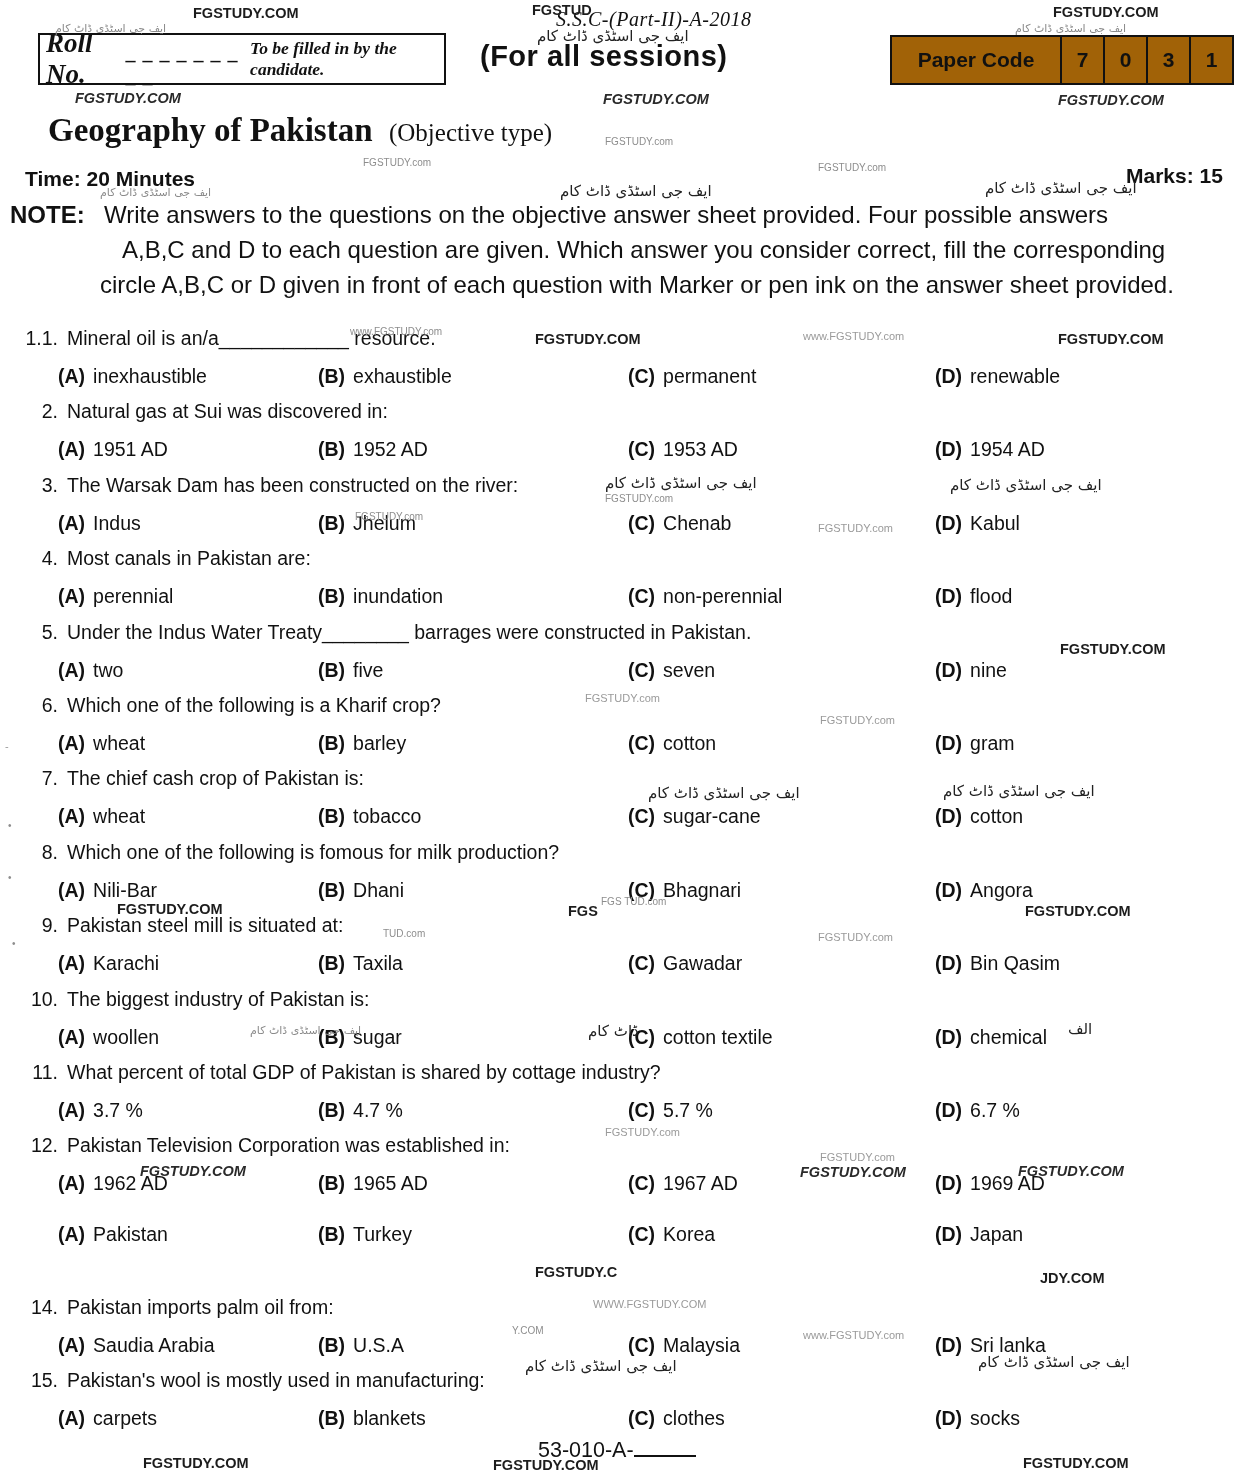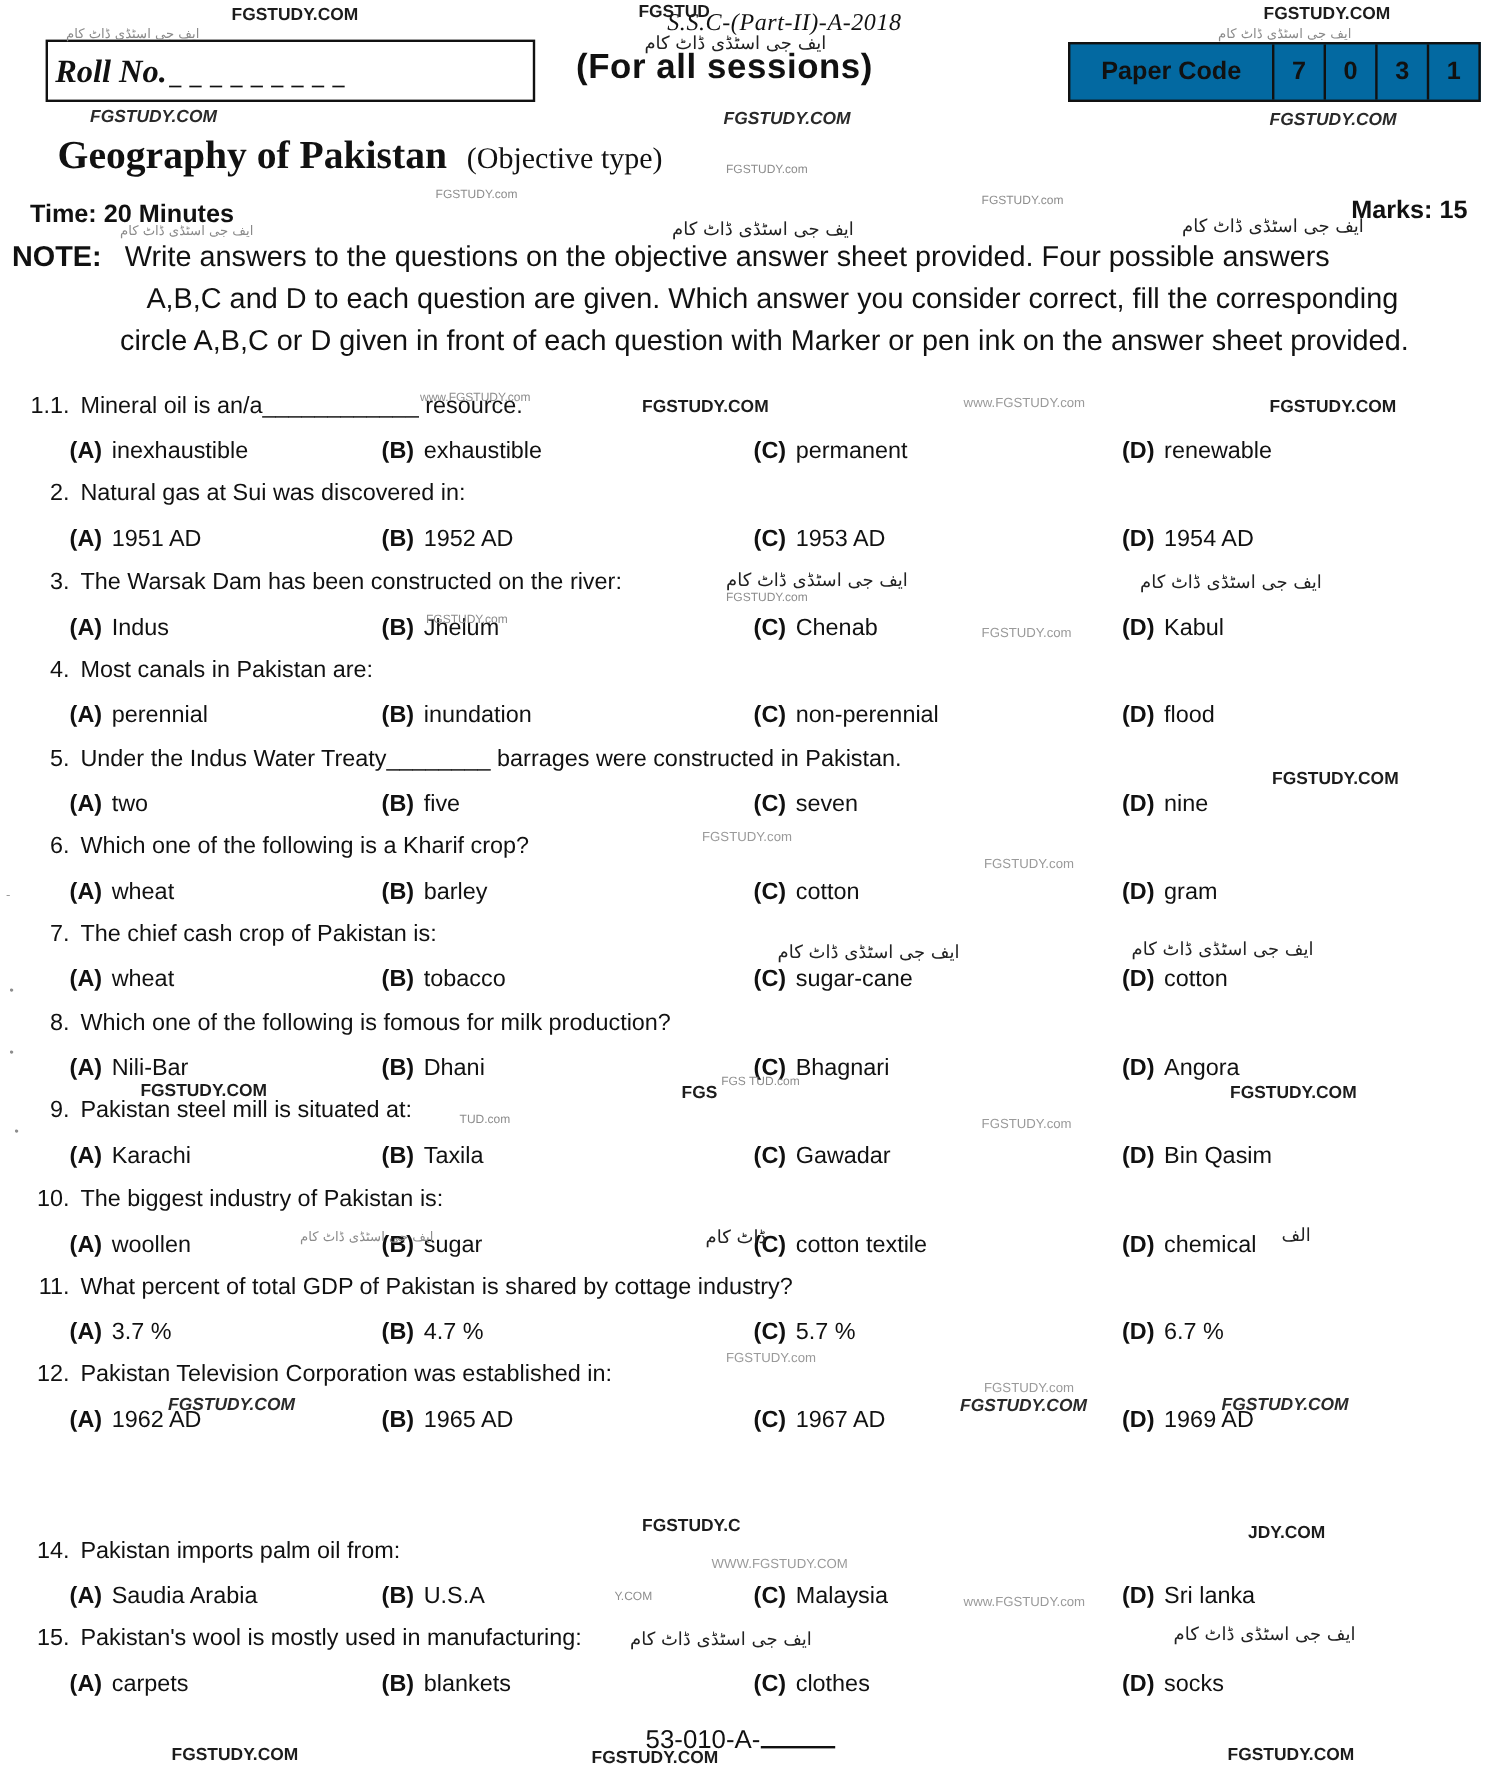--- a/index.html
+++ b/index.html
@@ -15,21 +15,21 @@
     border:2px solid #111;display:flex;align-items:center;padding:0 6px;
     box-sizing:border-box;background:#fff;margin-left:24px;
   }
   .rollbox .roll-label{font-family:"Liberation Serif",serif;font-style:italic;font-weight:bold;font-size:27px;}
   .rollbox .roll-dashes{font-family:"Liberation Serif",serif;font-weight:bold;font-size:20px;letter-spacing:1px;margin:10px 2px 0 2px;}
   .rollbox .roll-note{font-family:"Liberation Serif",serif;font-style:italic;font-size:17.5px;font-weight:bold;}
   .ssc{left:556px;top:8px;font-family:"Liberation Serif",serif;font-style:italic;font-size:20px;letter-spacing:.5px;}
   .sessions{left:480px;top:40px;width:400px;font-size:29px;font-weight:bold;letter-spacing:.5px;}
   .pcbox{
     position:absolute;left:890px;top:35px;width:344px;height:50px;border:2px solid #111;
-    display:grid;grid-template-columns:168px repeat(4,1fr);box-sizing:border-box;background:#0369a1;
+    display:grid;grid-template-columns:168px repeat(4,1fr);box-sizing:border-box;background:#a16207;
   }
   .pcbox .cell{display:flex;align-items:center;justify-content:center;font-weight:bold;font-size:21px;border-left:2px solid #111;}
   .pcbox .cell:first-child{border-left:none;}
 
   
   .title-line{left:48px;top:112px;}
   .title-main{font-family:"Liberation Serif",serif;font-weight:bold;font-size:33px;}
   .title-sub{font-family:"Liberation Serif",serif;font-size:25px;margin-left:12px;}
   .time{left:25px;top:167px;font-size:21px;font-weight:bold;}
   .marks{left:1126px;top:164px;font-size:21px;font-weight:bold;}
@@ -62,20 +62,21 @@
   .wm.us{font-size:11px;color:#8a8a8a;direction:rtl;font-family:"DejaVu Sans",sans-serif;}
 </style>
 </head>
 <body>
 
 <div class="page">
 
   <div class="rollbox">
     <span class="roll-label">Roll No.</span>
     <span class="roll-dashes">_ _ _ _ _ _ _ _ _</span>
+    <span class="roll-note">To be filled in by the candidate.</span>
   </div>
 
   <div class="abs ssc">S.S.C-(Part-II)-A-2018</div>
   <div class="abs sessions">(For all sessions)</div>
 
   <div class="pcbox">
     <div class="cell">Paper Code</div>
     <div class="cell">7</div>
     <div class="cell">0</div>
     <div class="cell">3</div>
@@ -198,20 +199,26 @@
       <div class="q">
         <div class="q-line"><span class="q-num">12.</span><span class="q-text">Pakistan Television Corporation was established in:</span></div>
         <div class="q-opts">
           <span class="opt"><b>(A)</b><span>1962 AD</span></span>
           <span class="opt"><b>(B)</b><span>1965 AD</span></span>
           <span class="opt"><b>(C)</b><span>1967 AD</span></span>
           <span class="opt"><b>(D)</b><span>1969 AD</span></span>
         </div>
       </div>
       <div class="q">
+        <div class="q-opts">
+          <span class="opt"><b>(A)</b><span>Pakistan</span></span>
+          <span class="opt"><b>(B)</b><span>Turkey</span></span>
+          <span class="opt"><b>(C)</b><span>Korea</span></span>
+          <span class="opt"><b>(D)</b><span>Japan</span></span>
+        </div>
       </div>
       <div class="q">
         <div class="q-line"><span class="q-num">14.</span><span class="q-text">Pakistan imports palm oil from:</span></div>
         <div class="q-opts">
           <span class="opt"><b>(A)</b><span>Saudia Arabia</span></span>
           <span class="opt"><b>(B)</b><span>U.S.A</span></span>
           <span class="opt"><b>(C)</b><span>Malaysia</span></span>
           <span class="opt"><b>(D)</b><span>Sri lanka</span></span>
         </div>
       </div>

